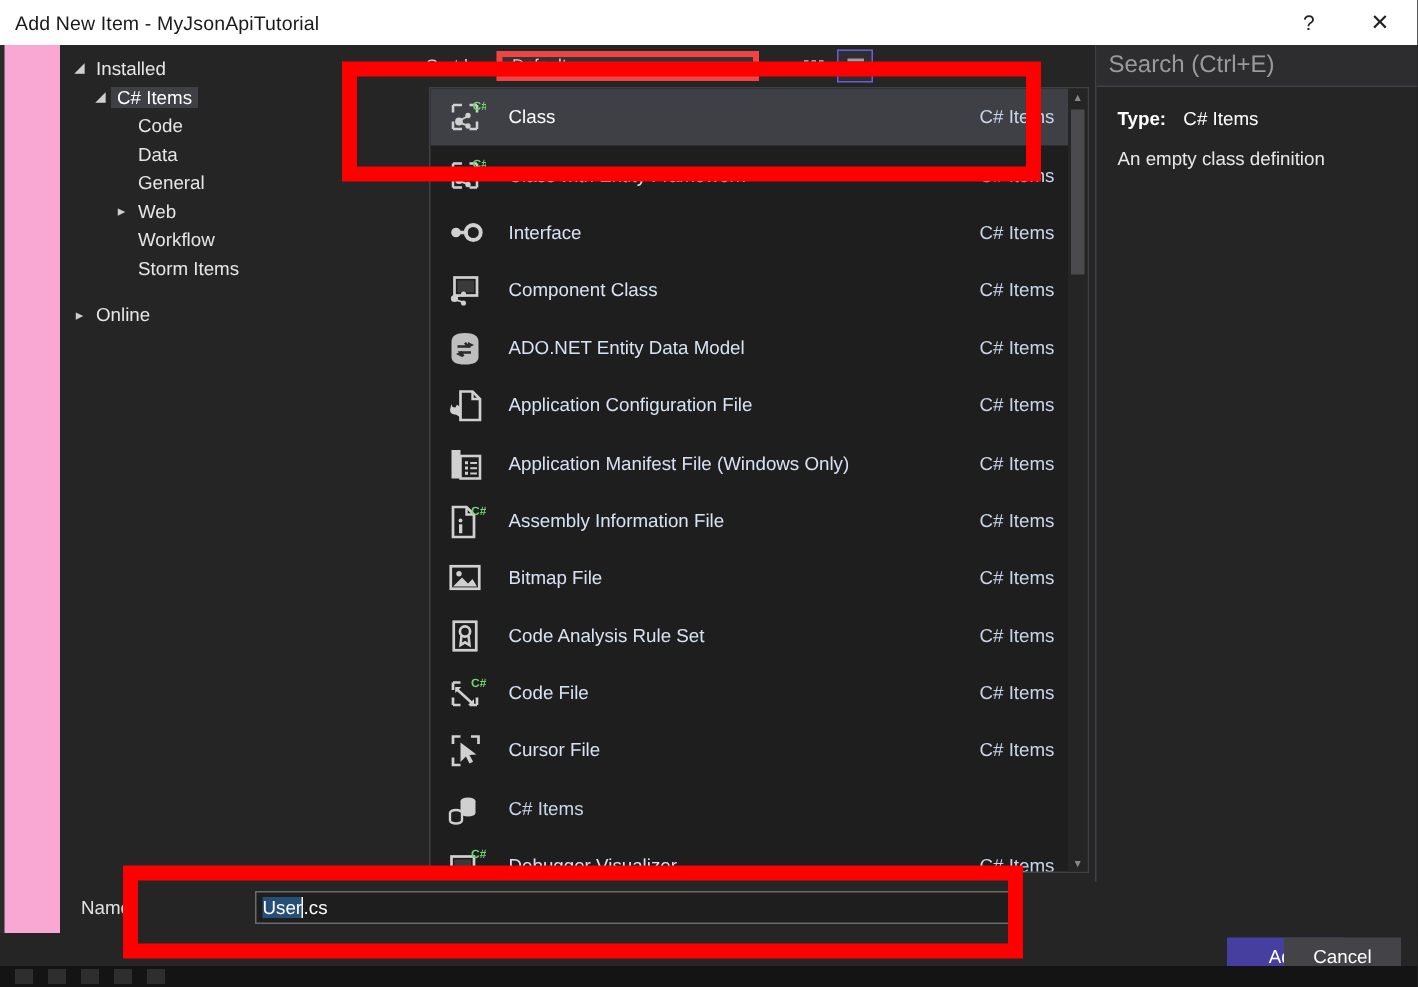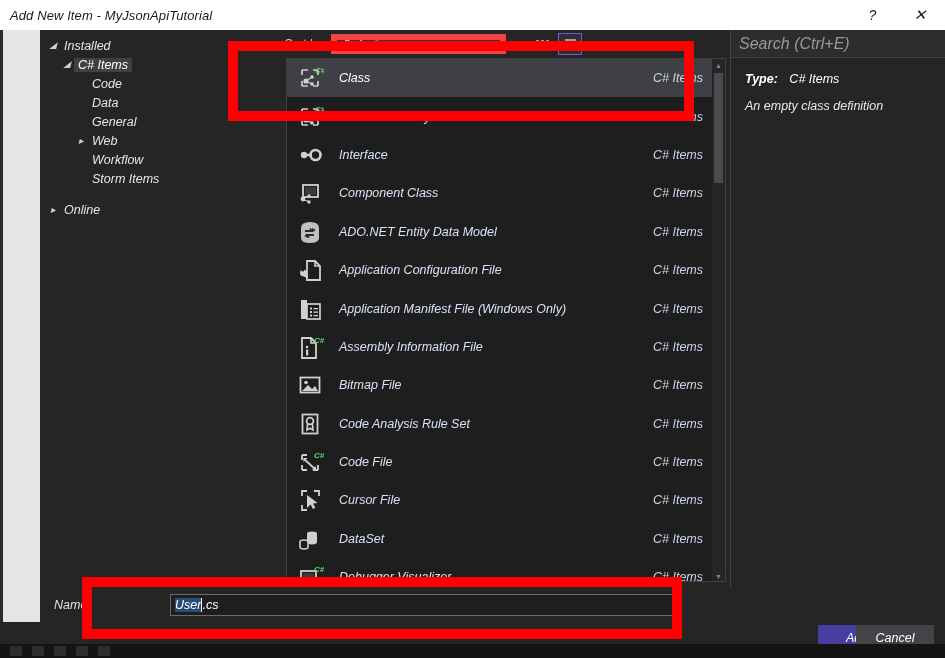--- a/index.html
+++ b/index.html
@@ -5,22 +5,21 @@
   * { box-sizing: border-box; margin: 0; padding: 0; }
   html, body {
     width: 945px; height: 658px;
     background: #1e1e1e;
     font-family: "Liberation Sans", sans-serif;
     overflow: hidden;
   }
   #root {
     position: relative;
     width: 833px; height: 658px;
-    background: #e5e5e5;
-    font-style: italic;
+    background: #f9a8d4;
   }
 
   
   .titlebar {
     position: absolute; left: 0; top: 0; width: 945px; height: 30px;
     background: #ffffff;
     display: flex; align-items: center;
   }
   .titlebar-text {
     font-size: 13px; color: #1a1a1a; padding-left: 10px; letter-spacing: .1px;
@@ -69,21 +68,21 @@
   .center {
     position: absolute; left: 240px; top: 0; width: 450px; height: 558px;
     background: #252526;
   }
   .sortbar {
     position: relative; height: 28px; display: flex; align-items: center;
     padding-left: 4px; gap: 6px;
   }
   .sort-label { font-size: 12px; color: #d4d4d4; white-space: nowrap; }
   .sort-select {
-    width: 175px; height: 20px; background: #333337; border: 6px solid #ef4444;
+    width: 175px; height: 20px; background: #333337; border: 4px solid #ef4444;
     display: flex; align-items: center; padding: 0 6px;
     font-size: 11.5px; color: #d0d0d0; text-align: center;
   }
   .sort-select .caret { margin-left: auto; font-size: 7px; color: #b0b0b0; }
   .viewtoggles { display: flex; gap: 4px; margin-left: 18px; }
   .vt {
     width: 24px; height: 22px; display: flex; align-items: center; justify-content: center;
     border: 1px solid transparent;
   }
   .vt.active { border: 1px solid #6b5fd0; background: #2d2d36; }
@@ -440,21 +439,20 @@
             </div>
             <div class="row">
               <span class="ico">
                 <svg xmlns="http://www.w3.org/2000/svg" width="28" height="28" viewBox="0 0 28 28">
         <ellipse cx="16" cy="9" rx="5" ry="2.4" fill="#d0d0d0"></ellipse>
         <path d="M11 9 v8 a5 2.4 0 0 0 10 0 v-8" fill="#d0d0d0"></path>
         <ellipse cx="8" cy="17" rx="4" ry="2" fill="#1e1e1e" stroke="#d0d0d0" stroke-width="1.6"></ellipse>
         <path d="M4 17 v5 a4 2 0 0 0 8 0 v-5" fill="#1e1e1e" stroke="#d0d0d0" stroke-width="1.6"></path>
       </svg>
               </span>
-              <span class="name">DataSet</span>
               <span class="cat">C# Items</span>
             </div>
             <div class="row">
               <span class="ico">
                 <svg xmlns="http://www.w3.org/2000/svg" width="28" height="28" viewBox="0 0 28 28">
         <rect x="5" y="8" width="15" height="11" fill="none" stroke="#d0d0d0" stroke-width="1.8"></rect>
         <rect x="7" y="10" width="11" height="7" fill="#3a3a3a"></rect>
         <text x="18" y="9" font-size="8" font-weight="bold" fill="#6fd66f" font-family="Liberation Sans, sans-serif">C#</text>
       </svg>
               </span>

